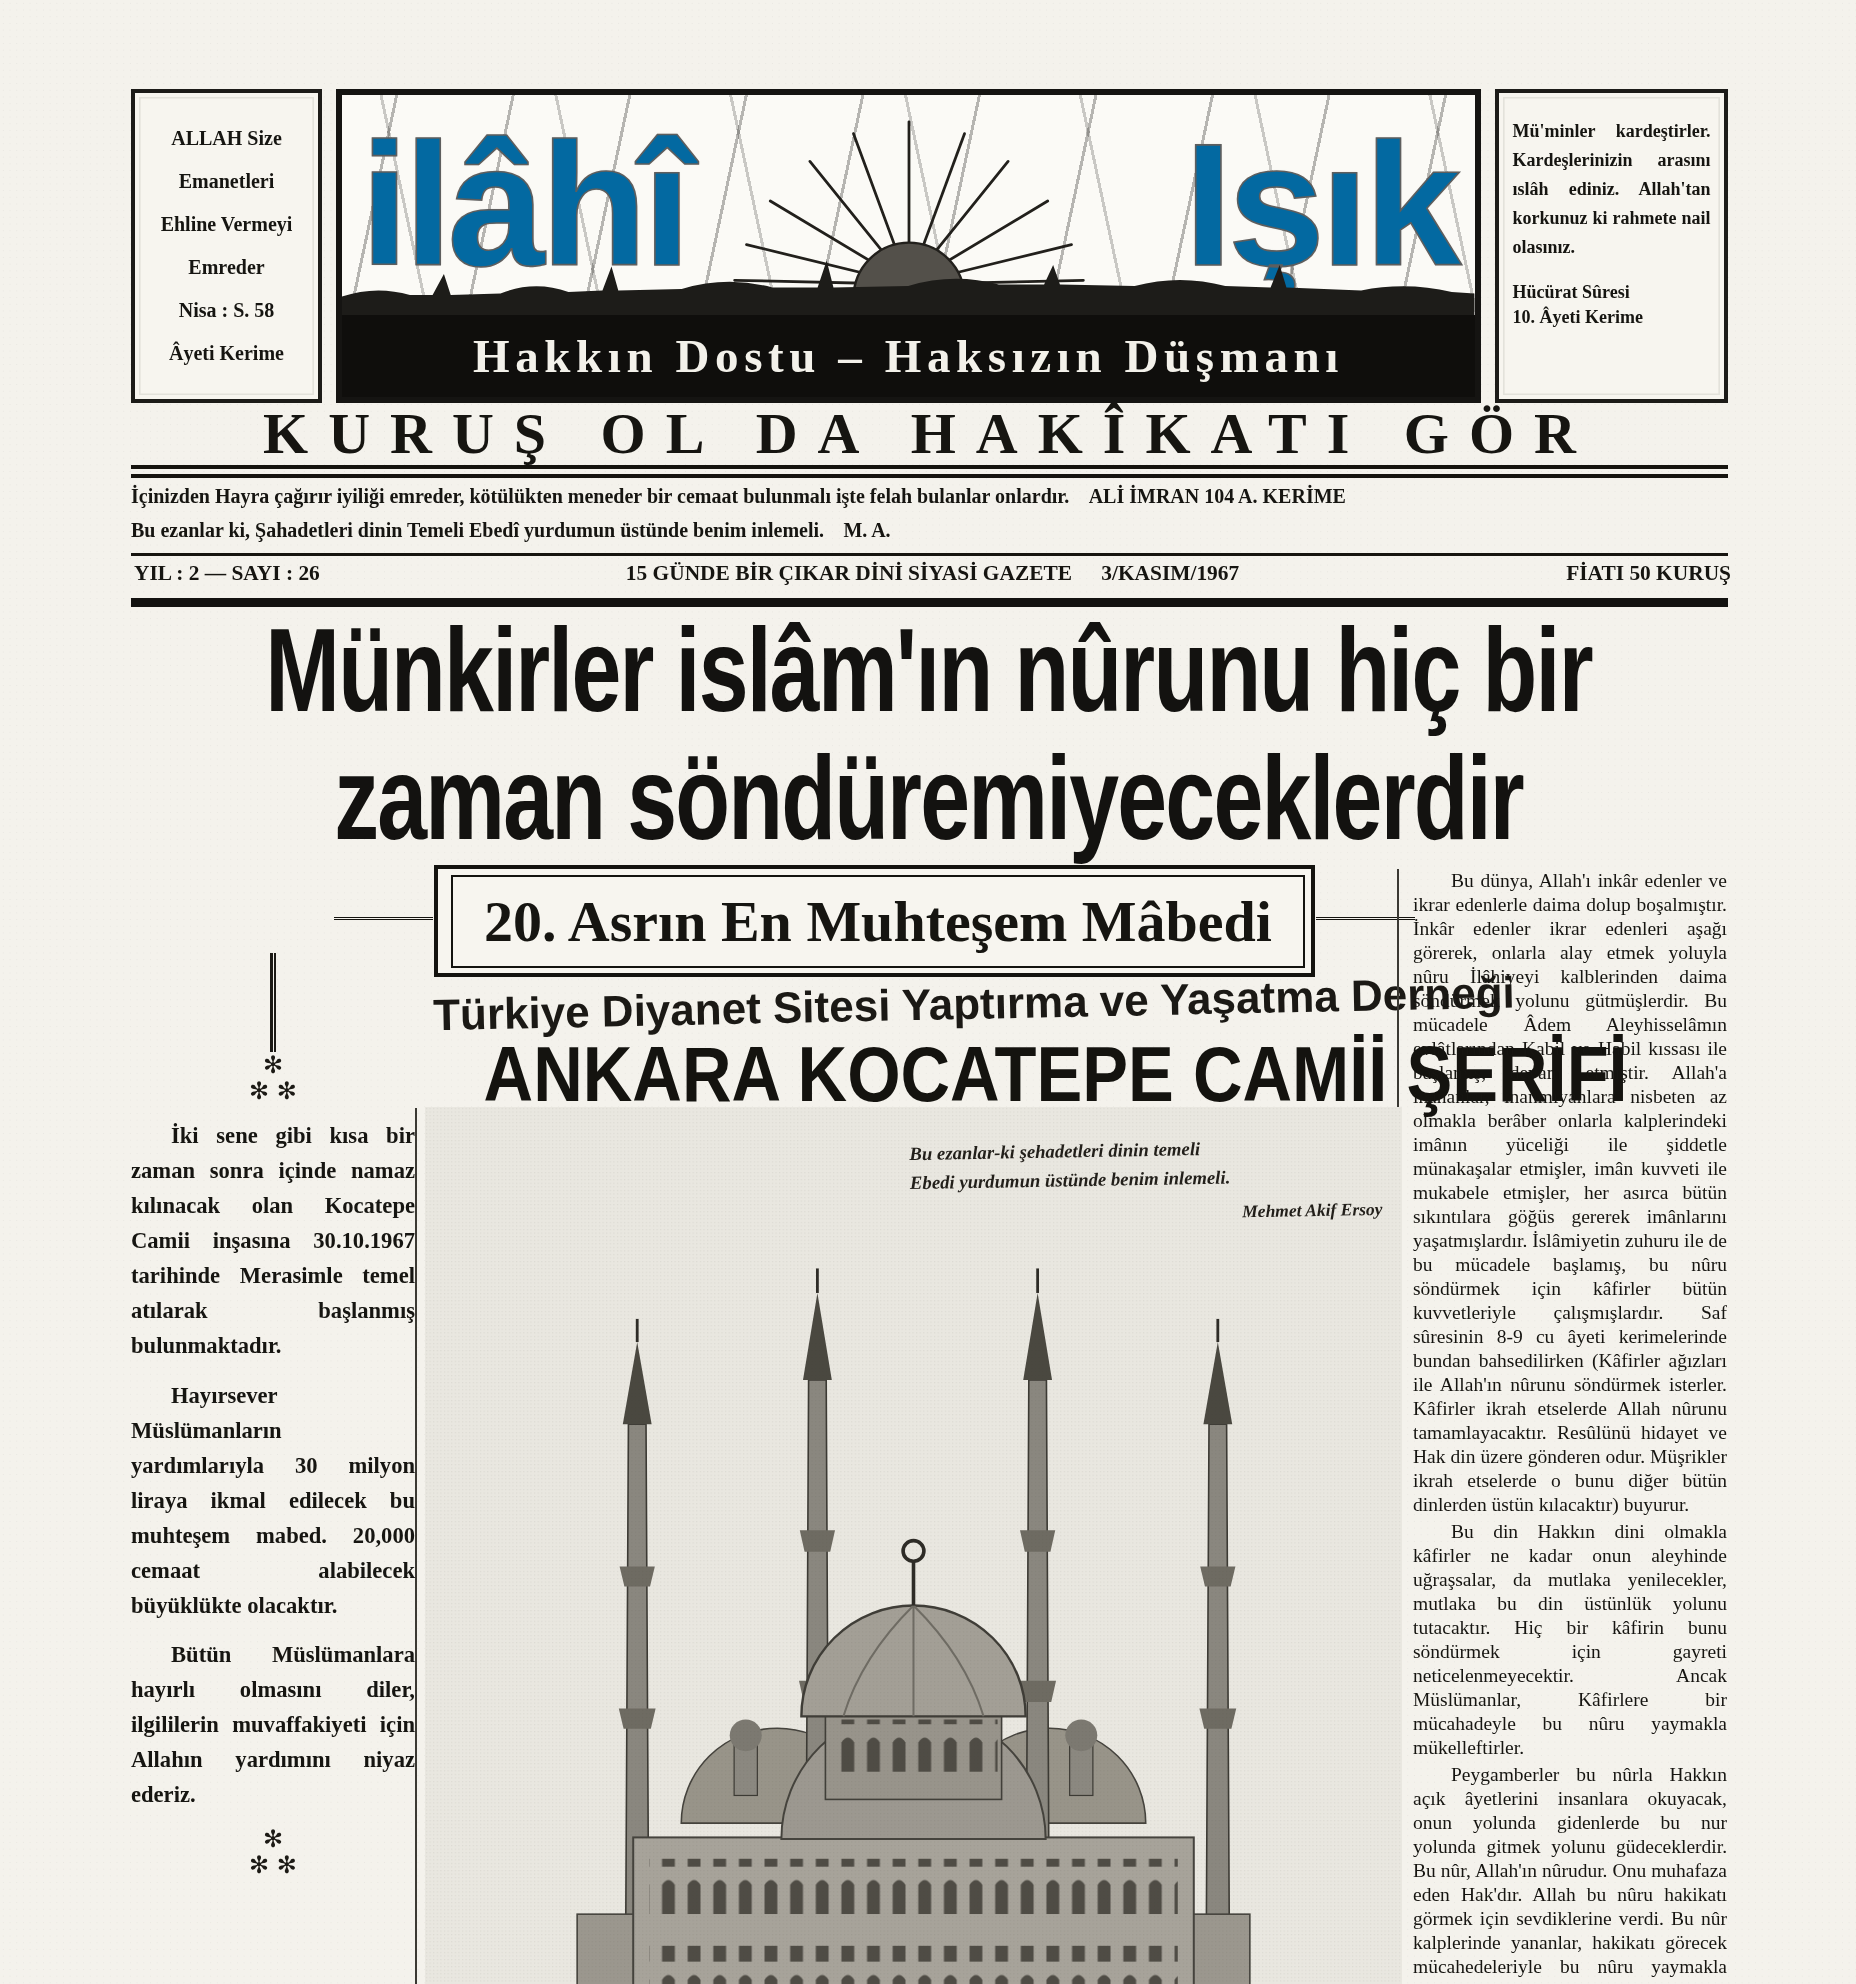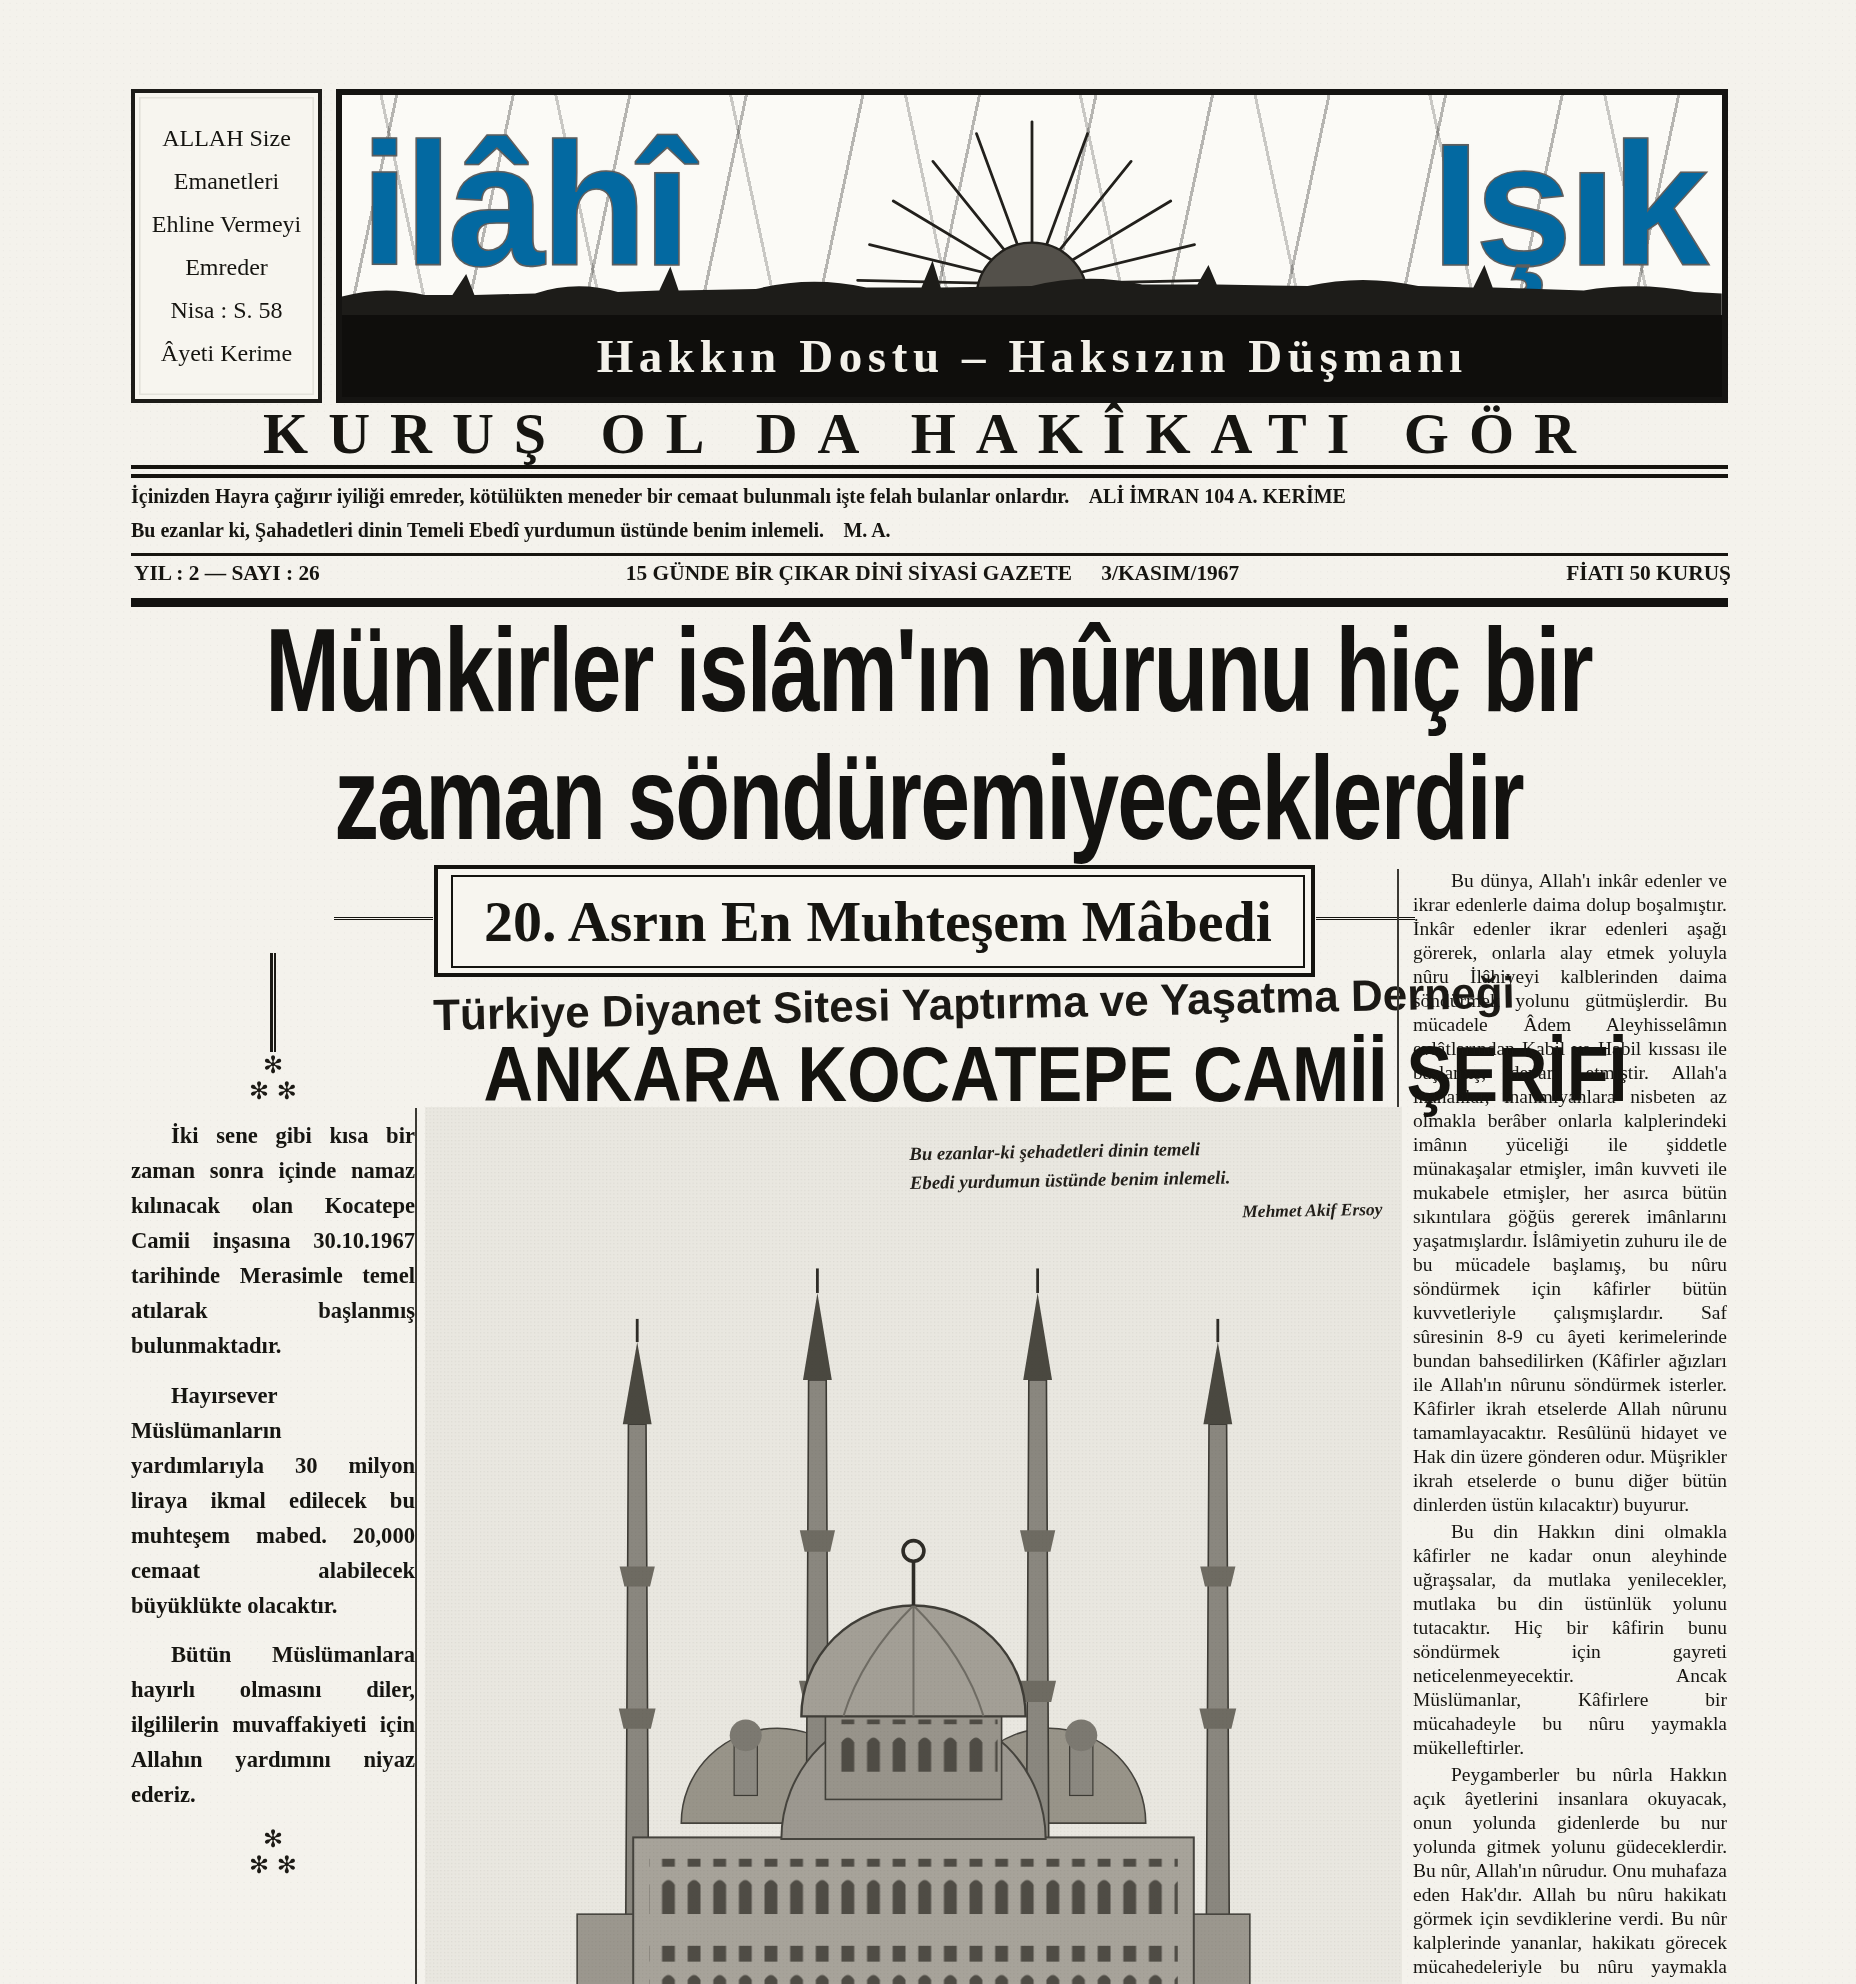--- a/index.html
+++ b/index.html
@@ -11,21 +11,21 @@
     font-family:"Liberation Serif", serif; color:#161511;
   }
   
   .top-row{position:absolute; left:131px; top:89px; width:1597px; height:314px; display:flex; gap:14.3px;}
   .quote-box{
     border:4.4px solid #1c1b18; background:#f7f5ef;
     box-shadow: inset 0 0 0 4px #f7f5ef, inset 0 0 0 5.6px #28272218;
     padding:24px 13.5px; box-sizing:border-box;
   }
   .quote-box.left{width:191px; text-align:center;}
-  .qline{font-weight:400; font-size:24px; line-height:43px; white-space:nowrap;}
+  .qline{font-weight:700; font-size:20px; line-height:43px; white-space:nowrap;}
   .quote-box.right{width:233px;}
   .qtext{font-weight:700; font-size:18px; line-height:29px; text-align:justify; margin:0 0 18px 0;}
   .qsource{font-weight:700; font-size:18px; line-height:25.4px;}
   .masthead{
     position:relative; flex:1; border:6.4px solid #151412; background:#fbfaf6; overflow:hidden;
   }
   .mast-dashes{
     position:absolute; inset:0 0 79px 0;
     background-image:
       repeating-linear-gradient(102deg, transparent 0 52px, rgba(22,21,18,0.30) 52px 55px, transparent 55px 114px),
@@ -160,20 +160,25 @@
         <span>Işık</span>
       </div>
       <span class="mast-skyline">
         <svg width="100%" height="100%" viewBox="0 0 1000 100" preserveAspectRatio="none">
           <path fill="#1d1c19" d="M0,100 L0,70 Q30,55 60,68 L80,68 L90,40 L96,68 L140,66 Q170,48 200,64 L230,62 L238,30 L244,62 L300,60 Q340,42 380,58 L420,58 L428,22 L434,58 L500,56 Q540,38 580,54 L620,54 L628,28 L634,54 L700,56 Q740,40 780,56 L820,58 L828,28 L834,58 L900,62 Q940,50 980,64 L1000,66 L1000,100 Z"></path>
         </svg>
       </span>
       <div class="mast-band">Hakkın Dostu – Haksızın Düşmanı</div>
     </div>
 
+    <aside class="quote-box right">
+      <p class="qtext">Mü'minler kardeştirler. Kardeşlerinizin arasını ıslâh ediniz. Allah'tan korkunuz ki rahmete nail olasınız.</p>
+      <div class="qsource">Hücürat Sûresi</div>
+      <div class="qsource">10. Âyeti Kerime</div>
+    </aside>
   </header>
 
   <div class="slogan">KURUŞ OL DA HAKÎKATI GÖR</div>
 
   <div class="rule-double">
       <span></span>
       <span></span>
     </div>
 
   <p class="verse">

